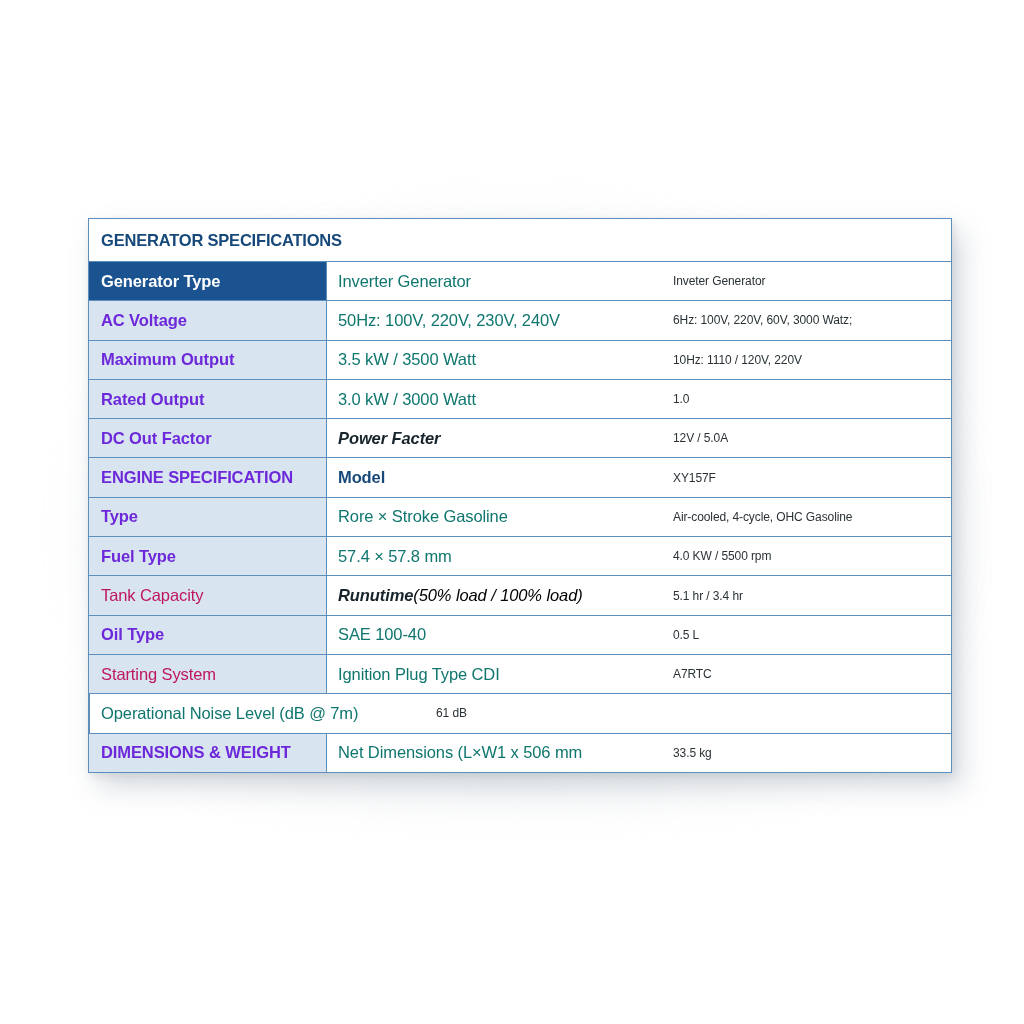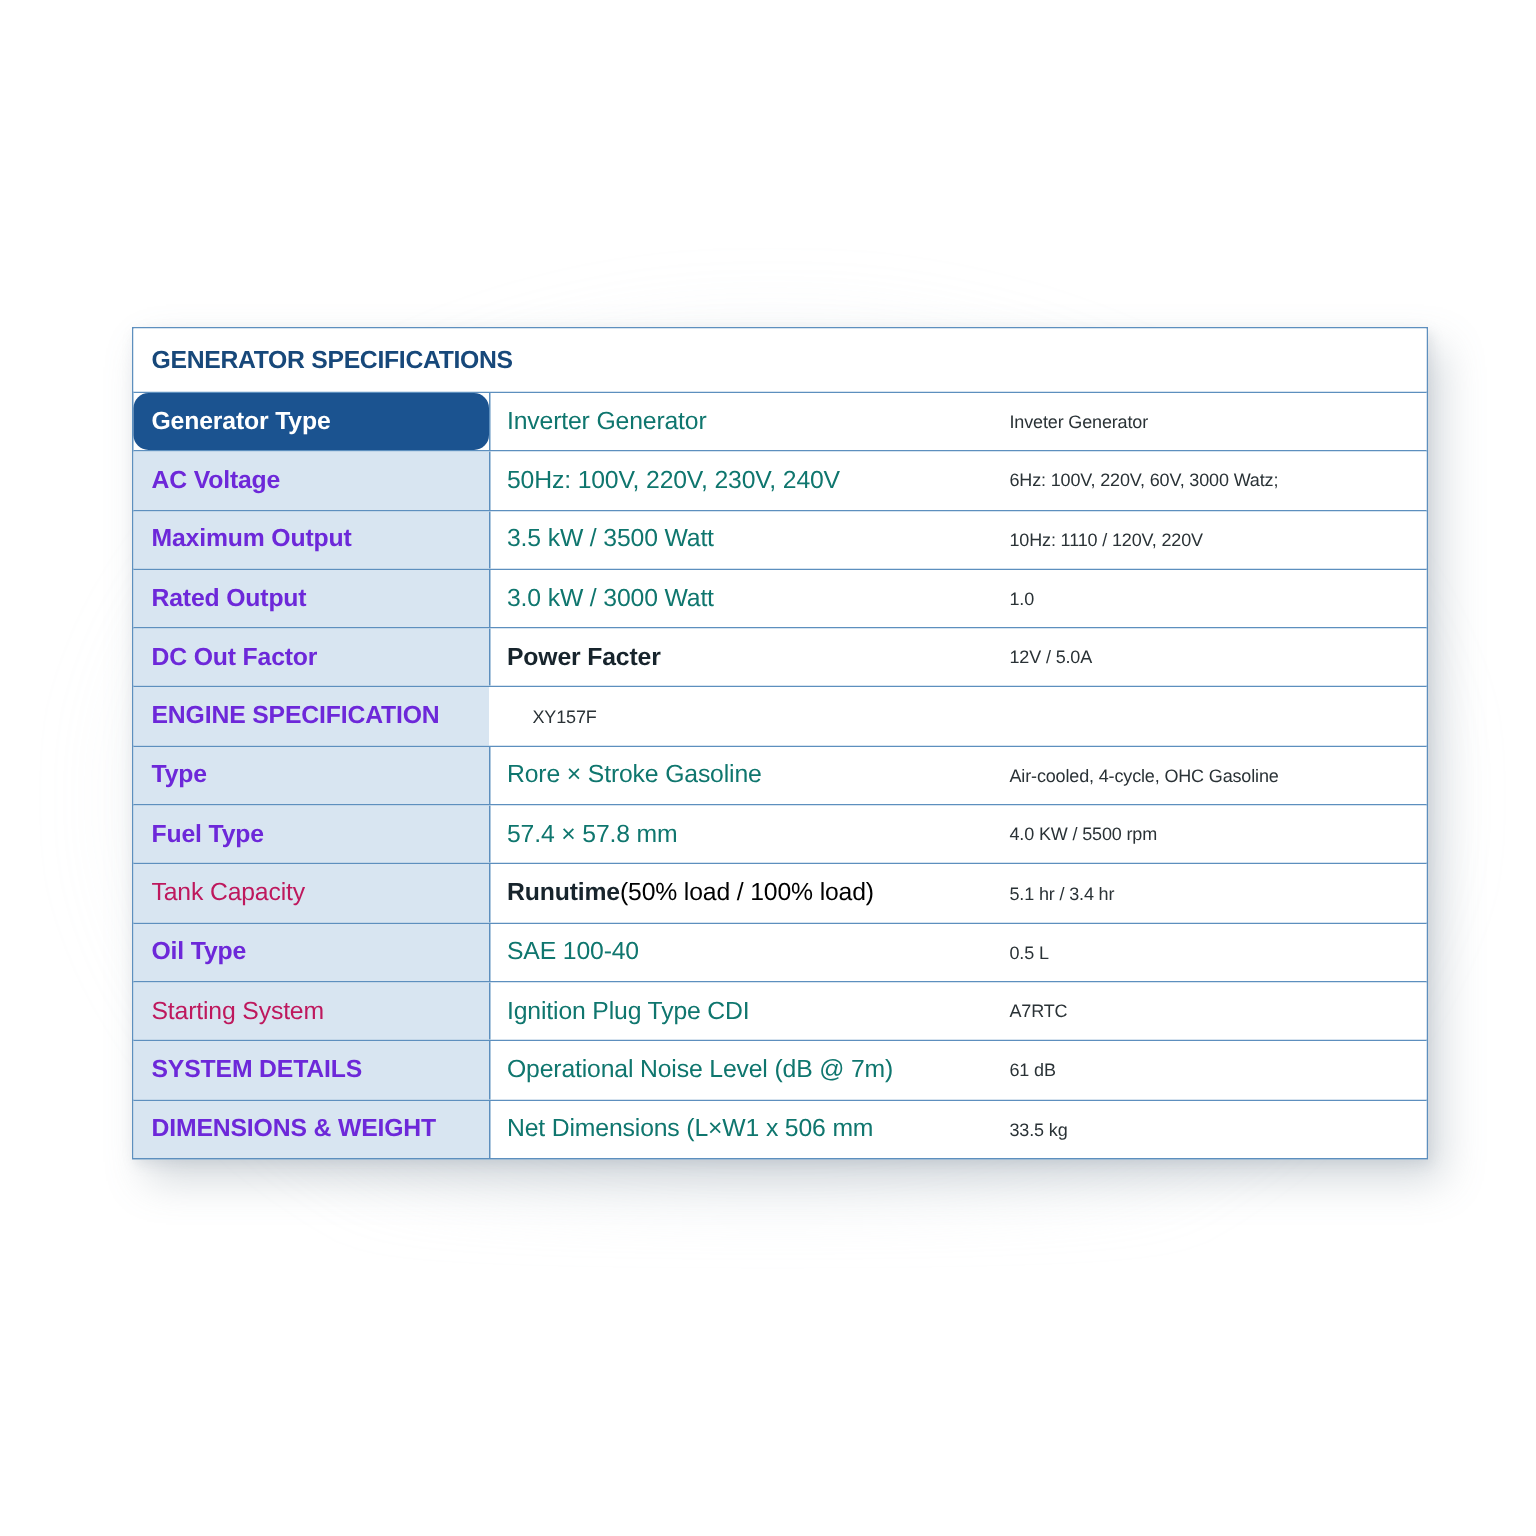--- a/index.html
+++ b/index.html
@@ -84,21 +84,20 @@
     font-size: 16.5px;
     font-weight: bold;
     width: auto;
     flex: 1 1 auto;
     letter-spacing: -0.2px;
   }
   
   .cell-label.navy {
     background: #1b5390;
     color: #ffffff;
-    border-radius: 10px;
   }
   
   .cell-label.plain {
     font-weight: normal;
     color: #be185d;
   }
 
   
   .cell-mid {
     width: 318px;
@@ -112,20 +111,21 @@
     color: #0f766e;
     font-size: 16.5px;
     font-weight: normal;
     white-space: nowrap;
     overflow: hidden;
     letter-spacing: -0.1px;
   }
   .cell-mid.bold-dark {
     font-weight: bold;
     color: #17242c;
+    font-style: italic;
   }
   .cell-mid.bold-blue {
     font-weight: bold;
     color: #17487a;
   }
   .cell-mid .sub {
     font-weight: normal;
     color: #000000;
   }
 
@@ -183,20 +183,21 @@
           <div class="cell-mid">3.0 kW / 3000 Watt</div>
           <div class="cell-right">1.0</div>
         </div>
         <div class="row">
           <div class="cell-label">DC Out Factor</div>
           <div class="cell-mid bold-dark">Power Facter</div>
           <div class="cell-right">12V / 5.0A</div>
         </div>
         <div class="row">
           <div class="cell-label">ENGINE SPECIFICATION</div>
+          <div class="cell-mid bold-blue">Model</div>
           <div class="cell-right">XY157F</div>
         </div>
         <div class="row">
           <div class="cell-label">Type</div>
           <div class="cell-mid">Rore × Stroke Gasoline</div>
           <div class="cell-right">Air-cooled, 4-cycle, OHC Gasoline</div>
         </div>
         <div class="row">
           <div class="cell-label">Fuel Type</div>
           <div class="cell-mid">57.4 × 57.8 mm</div>
@@ -214,21 +215,20 @@
           <div class="cell-label">Oil Type</div>
           <div class="cell-mid">SAE 100-40</div>
           <div class="cell-right">0.5 L</div>
         </div>
         <div class="row">
           <div class="cell-label plain">Starting System</div>
           <div class="cell-mid">Ignition Plug Type  CDI</div>
           <div class="cell-right">A7RTC</div>
         </div>
         <div class="row">
-          <div class="cell-label">SYSTEM DETAILS</div>
           <div class="cell-mid">Operational Noise Level (dB @ 7m)</div>
           <div class="cell-right">61 dB</div>
         </div>
         <div class="row">
           <div class="cell-label">DIMENSIONS &amp; WEIGHT</div>
           <div class="cell-mid">Net Dimensions (L×W1 x 506 mm</div>
           <div class="cell-right">33.5 kg</div>
         </div>
       </div>
 

